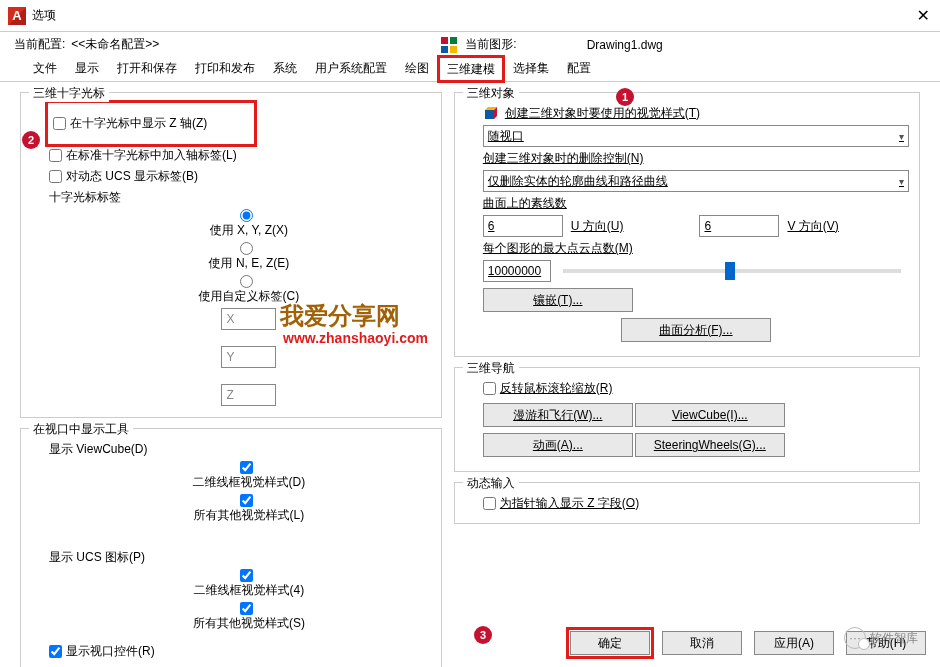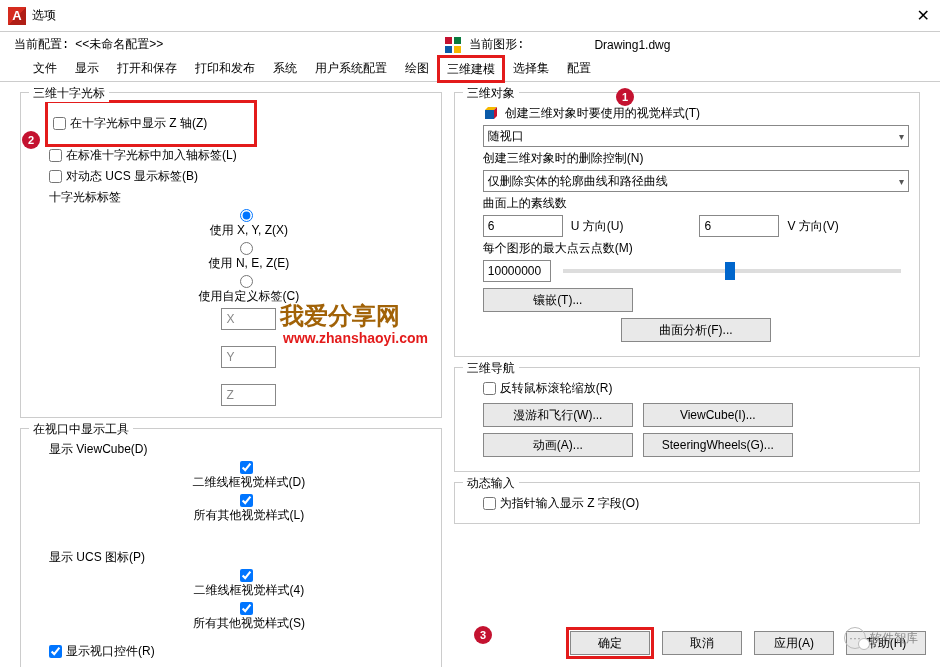--- a/index.html
+++ b/index.html
@@ -2,36 +2,36 @@
 <html><head>
 <meta charset="utf-8">
 <style>
 * { box-sizing: border-box; margin: 0; padding: 0; font-family: "Microsoft YaHei", Arial, sans-serif; font-size: 12px; }
 body { background: #fff; width: 940px; height: 667px; position: relative; overflow: hidden; }
 .titlebar { height: 32px; border-bottom: 1px solid #ccc; display: flex; align-items: center; padding: 0 8px; position: relative; }
 .app-icon { width: 18px; height: 18px; background: linear-gradient(135deg, #d52b1e 50%, #b01e16 50%); color: #fff; font-weight: bold; display: flex; align-items: center; justify-content: center; font-size: 13px; margin-right: 6px; }
 .title-text { font-size: 12px; }
 .close-x { position: absolute; right: 10px; top: 6px; font-size: 16px; cursor: pointer; }
 .profile-row { padding: 4px 14px 2px; display: flex; align-items: center; }
-.profile-row .lbl { margin-right: 6px; font-family: Liberation Mono, monospace; }
+.profile-row .lbl { margin-right: 6px; }
 .profile-row .val { min-width: 260px; }
 .profile-row .drw-icon { margin-left: 110px; margin-right: 8px; width: 16px; height: 16px; display: inline-block; }
 .drw-icon svg { width: 16px; height: 16px; }
 .tabs { display: flex; padding: 0 24px; border-bottom: 1px solid #ccc; gap: 0; }
 .tab { padding: 4px 8px; border: 1px solid transparent; border-bottom: none; cursor: pointer; position: relative; }
 .tab.active { border-color: #ccc; background: #fff; top: 1px; }
 .tab.highlight { outline: 3px solid #e31b1b; outline-offset: -2px; }
 .badge { position: absolute; width: 18px; height: 18px; border-radius: 50%; background: #c41230; color: #fff; font-size: 11px; display: flex; align-items: center; justify-content: center; font-weight: bold; }
 #badge1 { top: 88px; left: 616px; }
 #badge2 { top: 131px; left: 22px; }
 #badge3 { top: 626px; left: 474px; }
 .body-area { display: flex; padding: 10px 14px 0; height: 560px; }
 .col { flex: 1; padding: 0 6px; }
 .col-left { flex: 0.95; }
-.col-right { flex: 1.05; }
+.col-right { flex: 1.05; text-decoration: underline; }
 .group { border: 1px solid #ccc; padding: 8px 10px; margin-bottom: 10px; position: relative; }
 .group-title { position: absolute; top: -8px; left: 8px; background: #fff; padding: 0 4px; font-size: 12px; }
 .row { display: flex; align-items: center; margin: 3px 0; min-height: 18px; }
 .chk, .rad { margin-right: 4px; width: 13px; height: 13px; }
 .indent1 { margin-left: 18px; }
 .indent2 { margin-left: 36px; flex-direction: column; }
 .txt-input { width: 80px; height: 22px; border: 1px solid #888; padding: 0 4px; }
 .txt-input.short { width: 55px; }
 .txt-input.gray { color: #888; }
 .combo { width: 100%; height: 22px; border: 1px solid #888; background: #fff; padding: 0 4px; display: flex; align-items: center; justify-content: space-between; cursor: pointer; }
@@ -41,21 +41,21 @@
 .slider { flex: 1; height: 4px; background: #ddd; position: relative; margin: 0 8px; }
 .slider-thumb { position: absolute; width: 10px; height: 18px; background: #0066cc; top: -7px; left: 48%; }
 .redbox { outline: 3px solid #e31b1b; outline-offset: 1px; }
 .bottom-bar { position: absolute; bottom: 12px; right: 14px; left: 14px; display: flex; justify-content: flex-end; gap: 12px; align-items: center; }
 .bottom-bar .btn { min-width: 80px; }
 .watermark1 { position: absolute; top: 300px; left: 280px; font-size: 24px; font-weight: bold; color: #a16207; pointer-events: none; }
 .watermark2 { position: absolute; top: 330px; left: 283px; font-size: 14px; font-weight: bold; color: #e31b1b; pointer-events: none; }
 .watermark3 { position: absolute; bottom: 18px; right: 22px; display: flex; align-items: center; color: #888; font-size: 14px; pointer-events: none; }
 .wm-icon { width: 22px; height: 22px; border-radius: 50%; border: 1px solid #bbb; display: flex; align-items: center; justify-content: center; margin-right: 4px; font-size: 12px; color: #888; position: relative; }
 .wm-icon::after { content: ""; width: 10px; height: 10px; border-radius: 50%; border: 1px solid #bbb; position: absolute; right: -5px; bottom: -2px; background: #fff; }
-.btn-row { display: flex; gap: 10px; margin: 6px 0 6px 18px; }
+.btn-row { display: flex; gap: 2px; margin: 6px 0 6px 18px; }
 .icon3d { width: 16px; height: 16px; margin-right: 6px; display: inline-block; }
 .icon3d svg { width: 16px; height: 16px; }
 .sub-label { margin-left: 18px; margin-bottom: 3px; }
 </style>
 </head>
 <body>
 
 <div class="titlebar">
   <div class="app-icon">A</div>
   <div class="title-text">选项</div>

